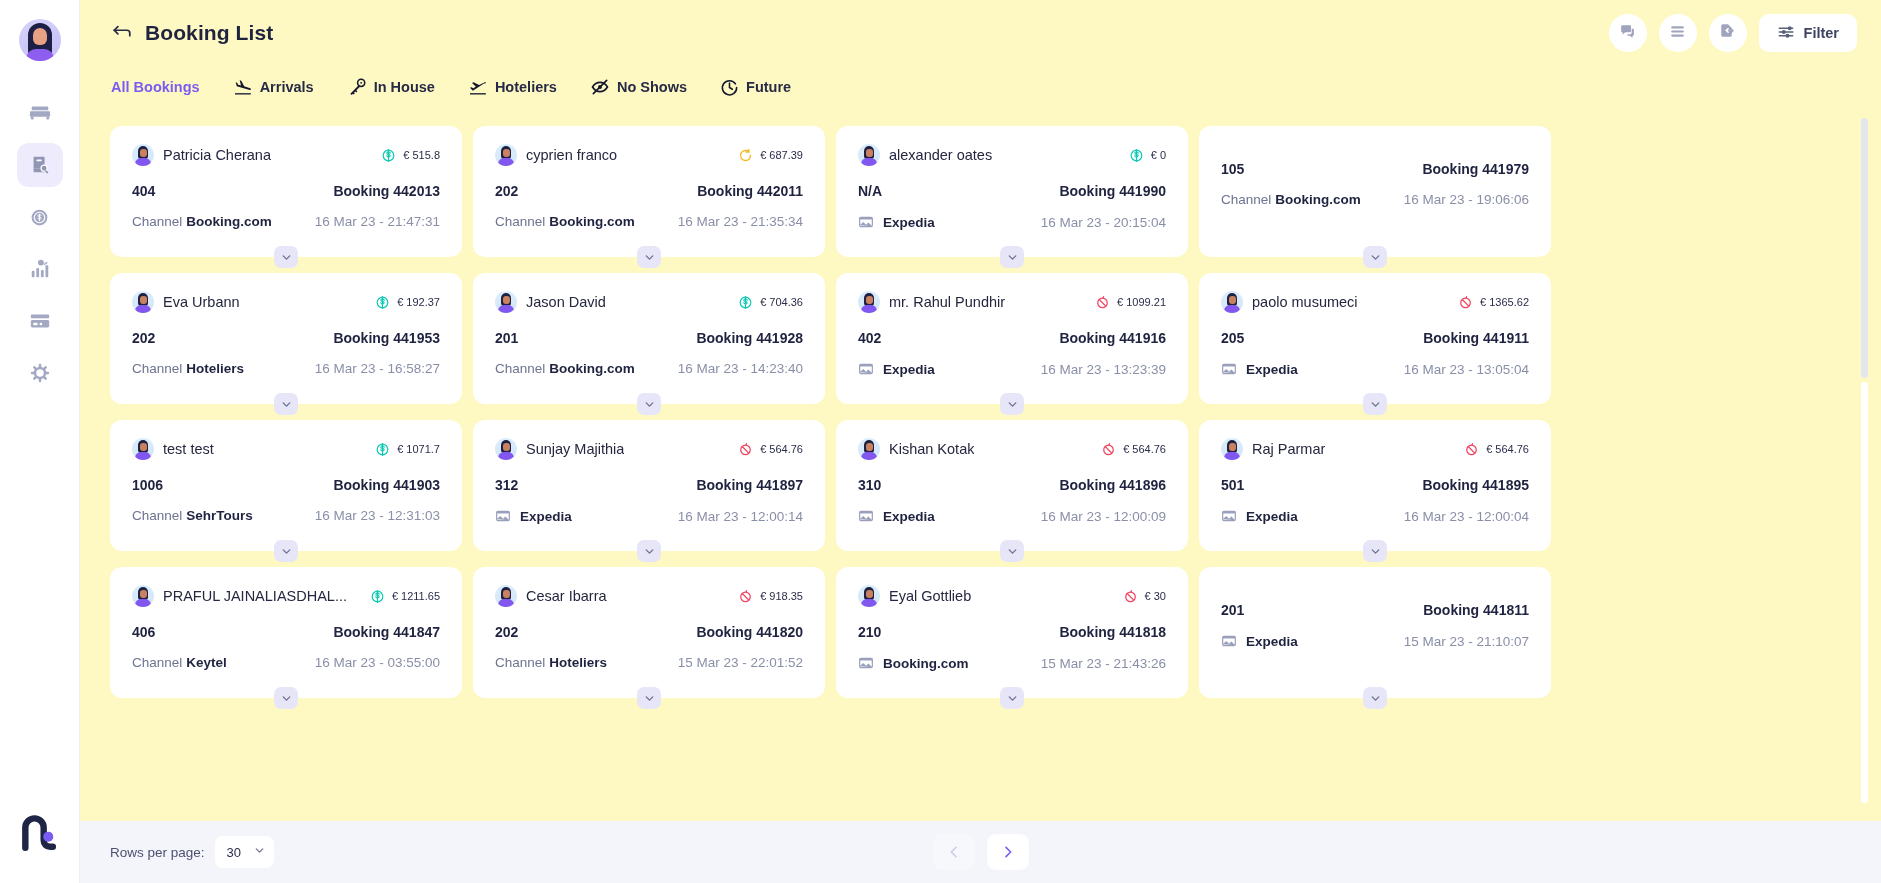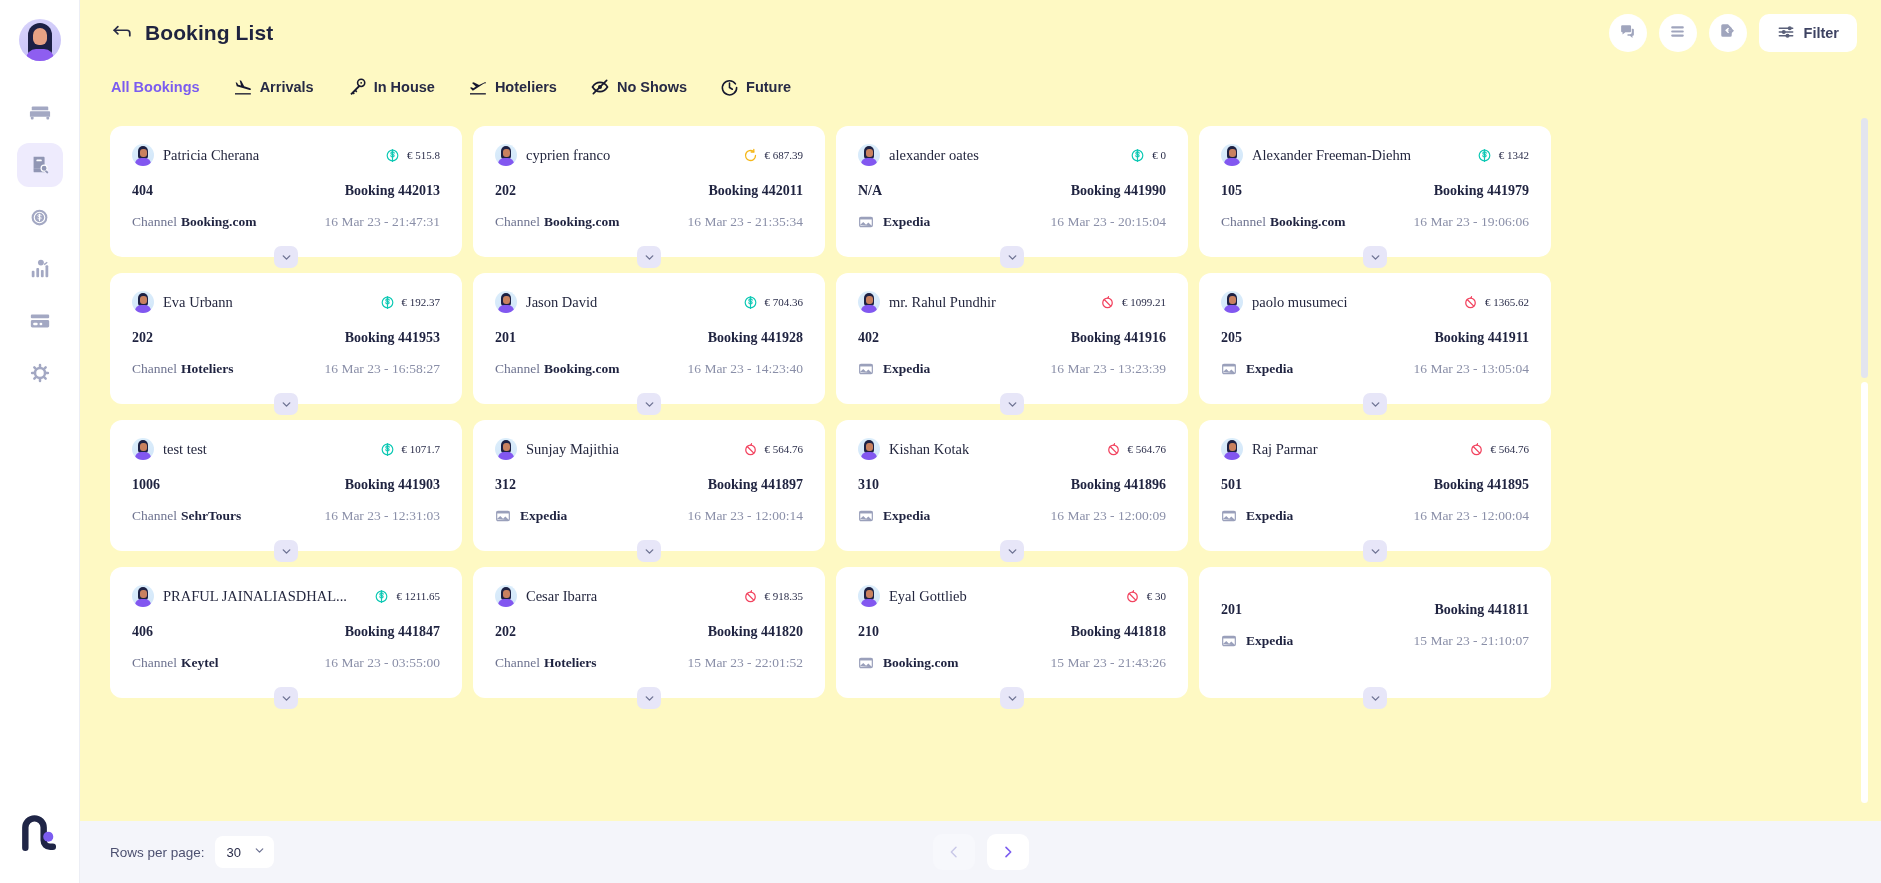--- a/index.html
+++ b/index.html
@@ -104,21 +104,20 @@
     flex: 1 1 auto; position: relative;
     overflow: hidden;
     padding: 10px 0 0 0;
   }
   .grid {
     display: grid;
     grid-template-columns: repeat(4, 352px);
     column-gap: 11px;
     row-gap: 16px;
     padding: 8px 0 0 30px;
-    font-family: Liberation Serif, serif;
   }
   .card {
     background: #ffffff;
     border-radius: 12px;
     padding: 18px 22px 18px 22px;
     position: relative;
     height: 131px;
     cursor: pointer;
   }
   .card-row1 { display: flex; align-items: center; }
@@ -492,38 +491,20 @@
        <span class="chan-name">Expedia</span>
       <span class="card-date">16 Mar 23 - 20:15:04</span>
     </div>
     <div class="card-toggle">
             <svg width="13" height="13" viewBox="0 0 24 24" fill="none" stroke="currentColor" stroke-width="2.6" stroke-linecap="round" stroke-linejoin="round">
               <path d="M6 9l6 6 6-6"></path>
             </svg>
           </div>
   </div>
         <div class="card">
-    <div class="card-row1">
-      <span class="mini-avatar">
-        <span class="m-hair"></span>
-        <span class="m-face"></span>
-        <span class="m-body"></span>
-      </span>
-      <span class="guest-name">Alexander Freeman-Diehm</span>
-      <span class="amount-wrap">
-        <span class="status-ico">
-                <svg width="15" height="15" viewBox="0 0 24 24" fill="none" stroke="#0fc9b5" stroke-width="1.9">
-           <circle cx="12" cy="12" r="8.5"></circle>
-           <path d="M12 2.5v19" stroke-linecap="round"></path>
-           <path d="M14.6 8.2c0-1.1-1.2-1.9-2.6-1.9s-2.6.8-2.6 1.9 1.2 1.7 2.6 2 2.6.9 2.6 2-1.2 1.9-2.6 1.9-2.6-.8-2.6-1.9" stroke-linecap="round" fill="none"></path>
-         </svg>
-              </span>
-        <span class="amount">€ 1342</span>
-      </span>
-    </div>
     <div class="card-row2">
       <span>105</span>
       <span class="booking-no">Booking 441979</span>
     </div>
     <div class="card-row3">
       <span class="chan-label">Channel</span>
        <span class="chan-name">Booking.com</span>
       <span class="card-date">16 Mar 23 - 19:06:06</span>
     </div>
     <div class="card-toggle">

